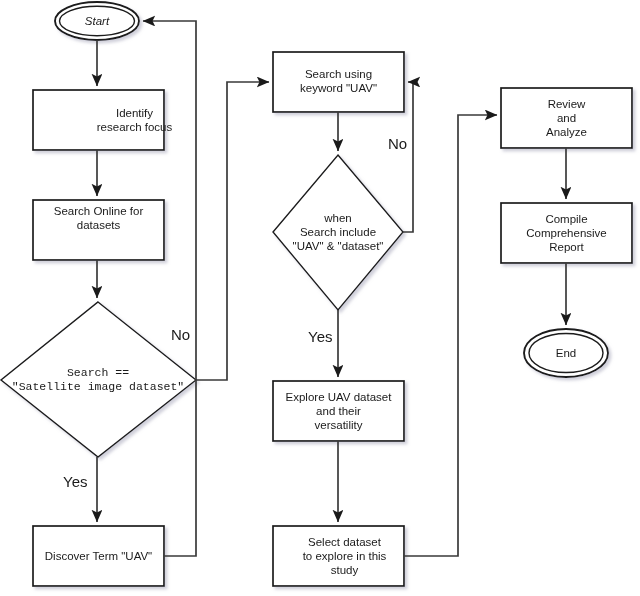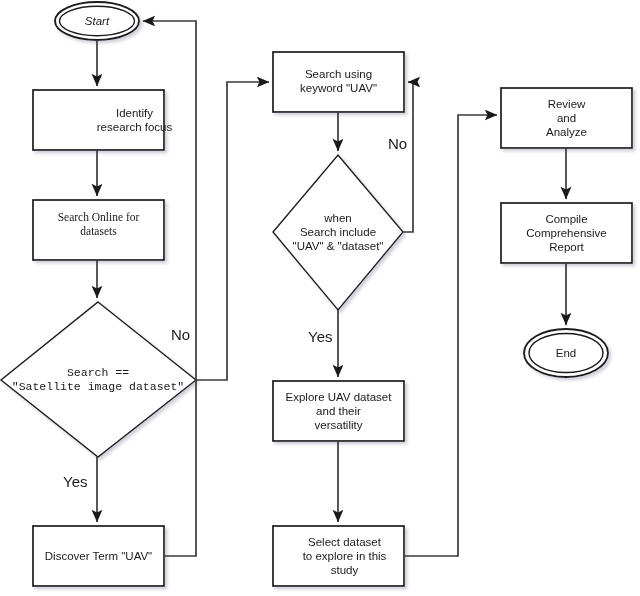--- a/index.html
+++ b/index.html
@@ -135,21 +135,21 @@
 
       <path d="M566,263 L566,325" marker-end="url(#arrow)"></path>
     </g>
   </svg>
 
   <div class="node-label" style="left:57px; top:6px; width:80px; height:30px;font-style:italic;">Start</div>
 
   <div class="node-label" style="left:33px; top:90px; width:131px; height:60px;padding-left:36px;">Identify
 research focus</div>
 
-  <div class="node-label" style="left:33px; top:194px; width:131px; height:60px;font-family:Liberation Serif, serif;">Search Online for
+  <div class="node-label" style="left:33px; top:188px; width:131px; height:60px;">Search Online for
 datasets</div>
 
   <div class="node-label" style="left:8px; top:352px; width:180px; height:56px;font-family:Liberation Mono, monospace;">Search ==
 "Satellite image dataset"</div>
 
   <div class="node-label" style="left:33px; top:526px; width:131px; height:60px;">Discover Term "UAV"</div>
 
   <div class="node-label" style="left:273px; top:52px; width:131px; height:58px;text-align:center;">Search using
 keyword "UAV"</div>
 

